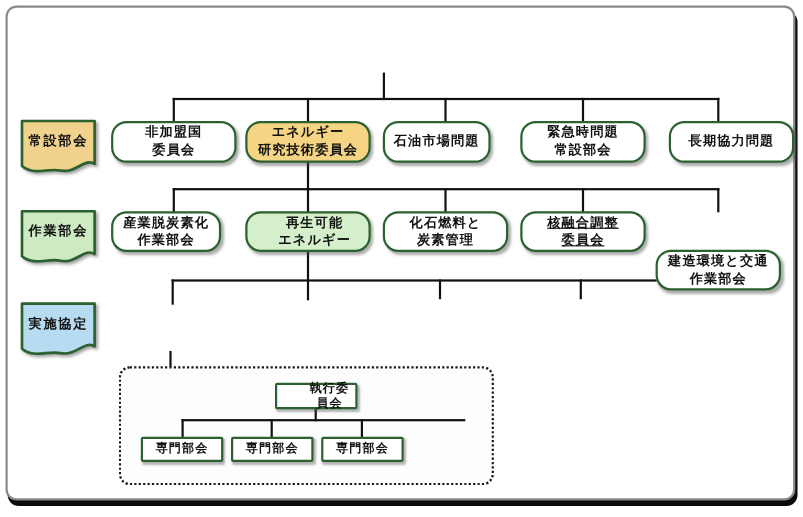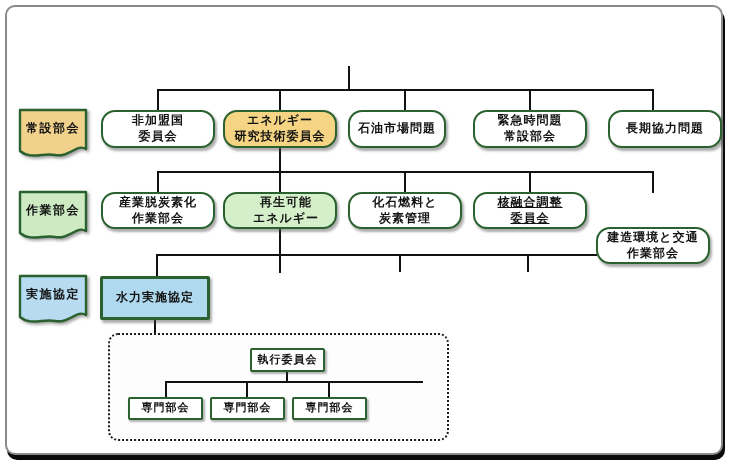--- a/index.html
+++ b/index.html
@@ -104,31 +104,30 @@
 
   <div class="node" style="left:101px;top:110px;width:114px;height:38px;">非加盟国
 委員会</div>
   <div class="node orange" style="left:223px;top:110px;width:114px;height:38px;">エネルギー
 研究技術委員会</div>
   <div class="node" style="left:348px;top:110px;width:98px;height:38px;">石油市場問題</div>
   <div class="node" style="left:473px;top:110px;width:114px;height:38px;">緊急時問題
 常設部会</div>
   <div class="node" style="left:596px;top:110px;width:114px;height:38px;margin-left:12px;">長期協力問題</div>
 
-  <div class="node" style="left:101px;top:192px;width:114px;height:37px;">産業脱炭素化
+  <div class="node" style="left:101px;top:192px;width:100px;height:37px;">産業脱炭素化
 作業部会</div>
   <div class="node green" style="left:223px;top:192px;width:114px;height:37px;">再生可能
 エネルギー</div>
   <div class="node" style="left:348px;top:192px;width:114px;height:37px;">化石燃料と
 炭素管理</div>
   <div class="node" style="left:473px;top:192px;width:114px;height:37px;text-decoration:underline;">核融合調整
 委員会</div>
   <div class="node" style="left:596px;top:192px;width:114px;height:37px;margin-top:35px;">建造環境と交通
 作業部会</div>
 
-  <div class="node rect blue" style="left:100px;top:276px;width:110px;height:44px;">水力実施協定</div>
 
-  <div class="node rect small" style="left:250px;top:348px;width:75px;height:24px;">執行委員会</div>
+  <div class="node rect small" style="left:250px;top:348px;width:75px;height:24px;padding-left:24px;">執行委員会</div>
   <div class="node rect small" style="left:128px;top:397px;width:75px;height:23px;">専門部会</div>
   <div class="node rect small" style="left:210px;top:397px;width:75px;height:23px;">専門部会</div>
   <div class="node rect small" style="left:292px;top:397px;width:75px;height:23px;">専門部会</div>
 
 </div>
 
 </body></html>

